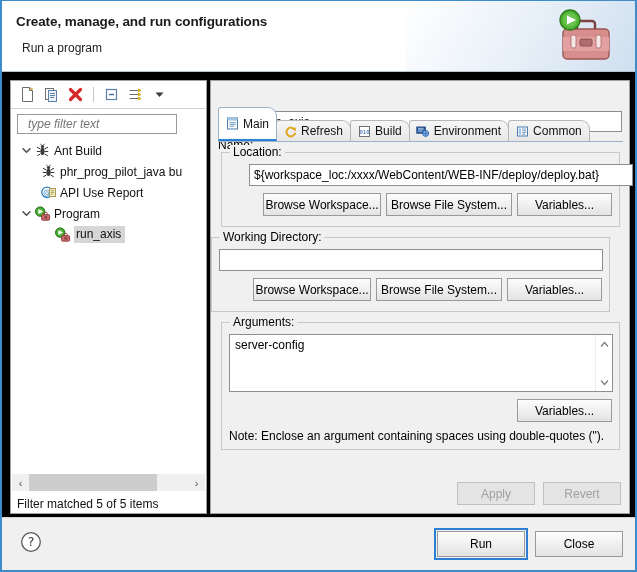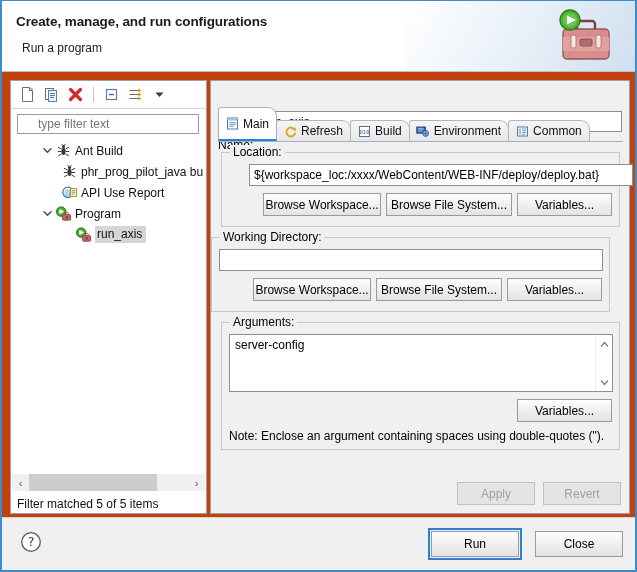--- a/index.html
+++ b/index.html
@@ -10,21 +10,21 @@
     font-family: "Liberation Sans", sans-serif;
     font-size: 12px;
     color: #000;
     background: #ffffff;
     overflow: hidden;
   }
   .dialog {
     position: relative;
     width: 637px; height: 572px;
     box-sizing: border-box;
-    background: #c2410c;
+    background: #000000;
     border-left: 2px solid #3f8ccb;
     border-right: 2px solid #3f8ccb;
     border-bottom: 2px solid #3f8ccb;
     border-top: 1px solid #3f8ccb;
     overflow: hidden;
   }
 
   
   .header {
     position: absolute;
@@ -85,47 +85,47 @@
     cursor: default;
   }
   .tb-sep {
     width: 1px; height: 15px;
     background: #c4c4c4;
     margin: 0 4px;
   }
   .filter-box {
     position: absolute;
     left: 6px; top: 33px;
-    width: 182px; height: 20px;
+    width: 160px; height: 20px;
     box-sizing: border-box;
     border: 1px solid #9a9a9a;
     background: #fff;
     font-family: "Liberation Sans", sans-serif;
     font-size: 12px;
     color: #6d6d6d;
-    padding: 0 20px;
+    padding: 0 10px;
     line-height: 18px;
     outline: none;
+    font-style: italic;
   }
   .tree {
     position: absolute;
     left: 1px; top: 59px;
     right: 1px;
     bottom: 44px;
     overflow: hidden;
     background: #fff;
   }
   .tree-row {
     display: flex;
     align-items: center;
     height: 21px;
     white-space: nowrap;
     padding-left: 6px;
     font-size: 12px;
-    margin-left: 21px;
   }
   .twisty {
     width: 16px; height: 16px;
     display: flex; align-items: center; justify-content: center;
     flex: none;
   }
   .twisty svg { display: block; }
   .row-icon {
     width: 17px; height: 16px;
     flex: none;
@@ -338,21 +338,21 @@
   }
   .help-icon {
     position: absolute;
     left: 18px; top: 13px;
     width: 22px; height: 22px;
   }
   .footer-btns {
     position: absolute;
     right: 12px; top: 13px;
     display: flex;
-    gap: 16px;
+    gap: 10px;
   }
   .btn-wide { width: 88px; height: 26px; }
   .btn-focus {
     outline: 2px solid #2b7fd4;
     outline-offset: 1px;
   }
 </style>
 </head>
 <body>
 

